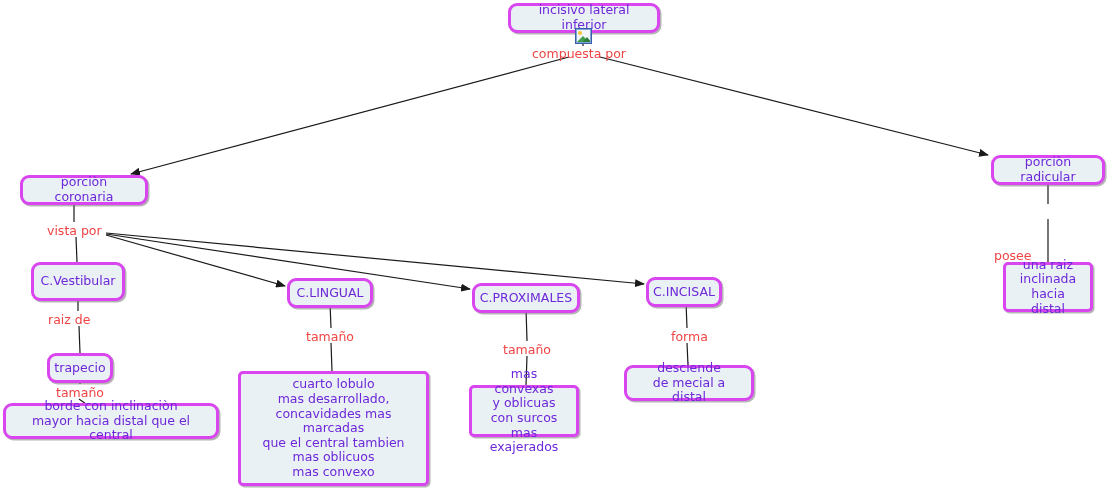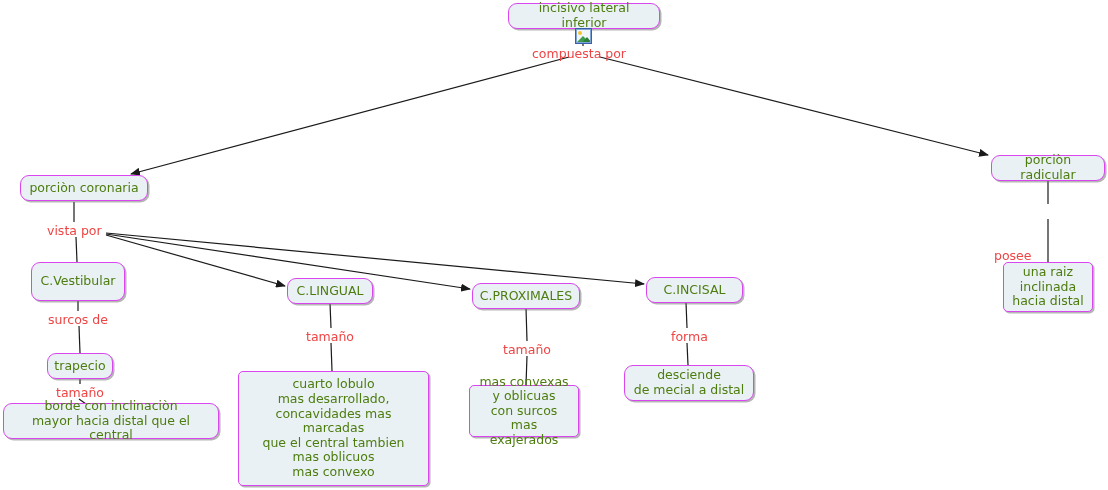--- a/index.html
+++ b/index.html
@@ -20,23 +20,23 @@
     left: 0;
     top: 0;
     width: 1108px;
     height: 490px;
     pointer-events: none;
   }
   .node {
     position: absolute;
     box-sizing: border-box;
     background: #e9f1f4;
-    border: 1px solid #d946ef;
+    border: 3px solid #d946ef;
     border-radius: 9px;
-    color: #4d7c0f;
+    color: #6d28d9;
     font-size: 12.5px;
     line-height: 14.6px;
     text-align: center;
     display: flex;
     align-items: center;
     justify-content: center;
     padding: 12px 8px;
     white-space: pre-line;
     box-shadow: 1.5px 1.5px 0 rgba(120,120,120,0.55);
     z-index: 3;
@@ -107,21 +107,21 @@
       </g>
   </svg>
 
   <div id="node-layer">
       <div class="node" style="left: 508px; top: 3px; width: 152px; height: 25px;">incisivo lateral inferior</div>
       <div class="node" style="left: 20px; top: 175px; width: 128px; height: 23px;">porciòn coronaria</div>
       <div class="node" style="left: 991px; top: 155px; width: 114px; height: 25px;">porciòn radicular</div>
       <div class="node" style="left: 31px; top: 262px; width: 94px; height: 39px;">C.Vestibular</div>
       <div class="node" style="left: 287px; top: 278px; width: 86px; height: 25px;">C.LINGUAL</div>
       <div class="node" style="left: 472px; top: 283px; width: 108px; height: 25px;">C.PROXIMALES</div>
-      <div class="node" style="left: 646px; top: 277px; width: 97px; height: 25px;">C.INCISAL</div>
+      <div class="node" style="left: 646px; top: 277px; width: 76px; height: 25px;">C.INCISAL</div>
       <div class="node" style="left: 47px; top: 353px; width: 66px; height: 14px;">trapecio</div>
       <div class="node big" style="left: 1003px; top: 262px; width: 90px; height: 50px;">una raiz
 inclinada
 hacia distal</div>
       <div class="node" style="left: 3px; top: 403px; width: 216px; height: 36px;">borde con inclinaciòn
 mayor hacia distal que el central</div>
       <div class="node big" style="left: 238px; top: 371px; width: 191px; height: 115px;">cuarto lobulo
 mas desarrollado,
 concavidades mas marcadas
 que el central tambien
@@ -131,21 +131,21 @@
 y oblicuas
 con surcos
 mas exajerados</div>
       <div class="node" style="left: 624px; top: 365px; width: 130px; height: 36px;">desciende
 de mecial a distal</div>
     </div>
   <div id="label-layer">
       <div class="linklabel" style="left: 532px; top: 47px;">compuesta por</div>
       <div class="linklabel" style="left: 47px; top: 224px;">vista por</div>
       <div class="linklabel" style="left: 994px; top: 206px; margin-top: 43px;">posee</div>
-      <div class="linklabel" style="left: 48px; top: 313px;">surcos de</div>
+      <div class="linklabel" style="left: 48px; top: 313px;">raiz de</div>
       <div class="linklabel" style="left: 56px; top: 386px;">tamaño</div>
       <div class="linklabel" style="left: 306px; top: 330px;">tamaño</div>
       <div class="linklabel" style="left: 503px; top: 343px;">tamaño</div>
       <div class="linklabel" style="left: 671px; top: 330px;">forma</div>
     </div>
 
   <div class="picicon" style="left:575px; top:28px;">
     <div class="sky"></div>
     <div class="sun"></div>
     <div class="hill1"></div>

